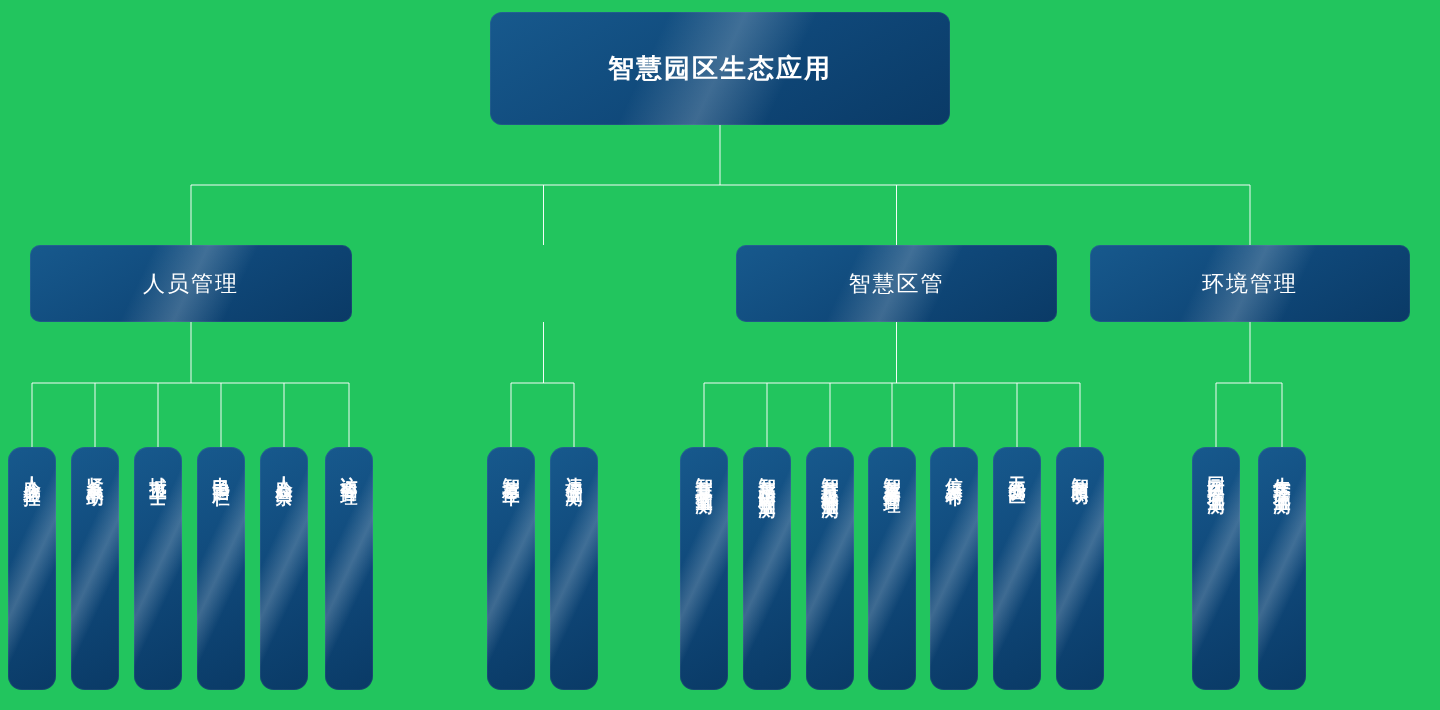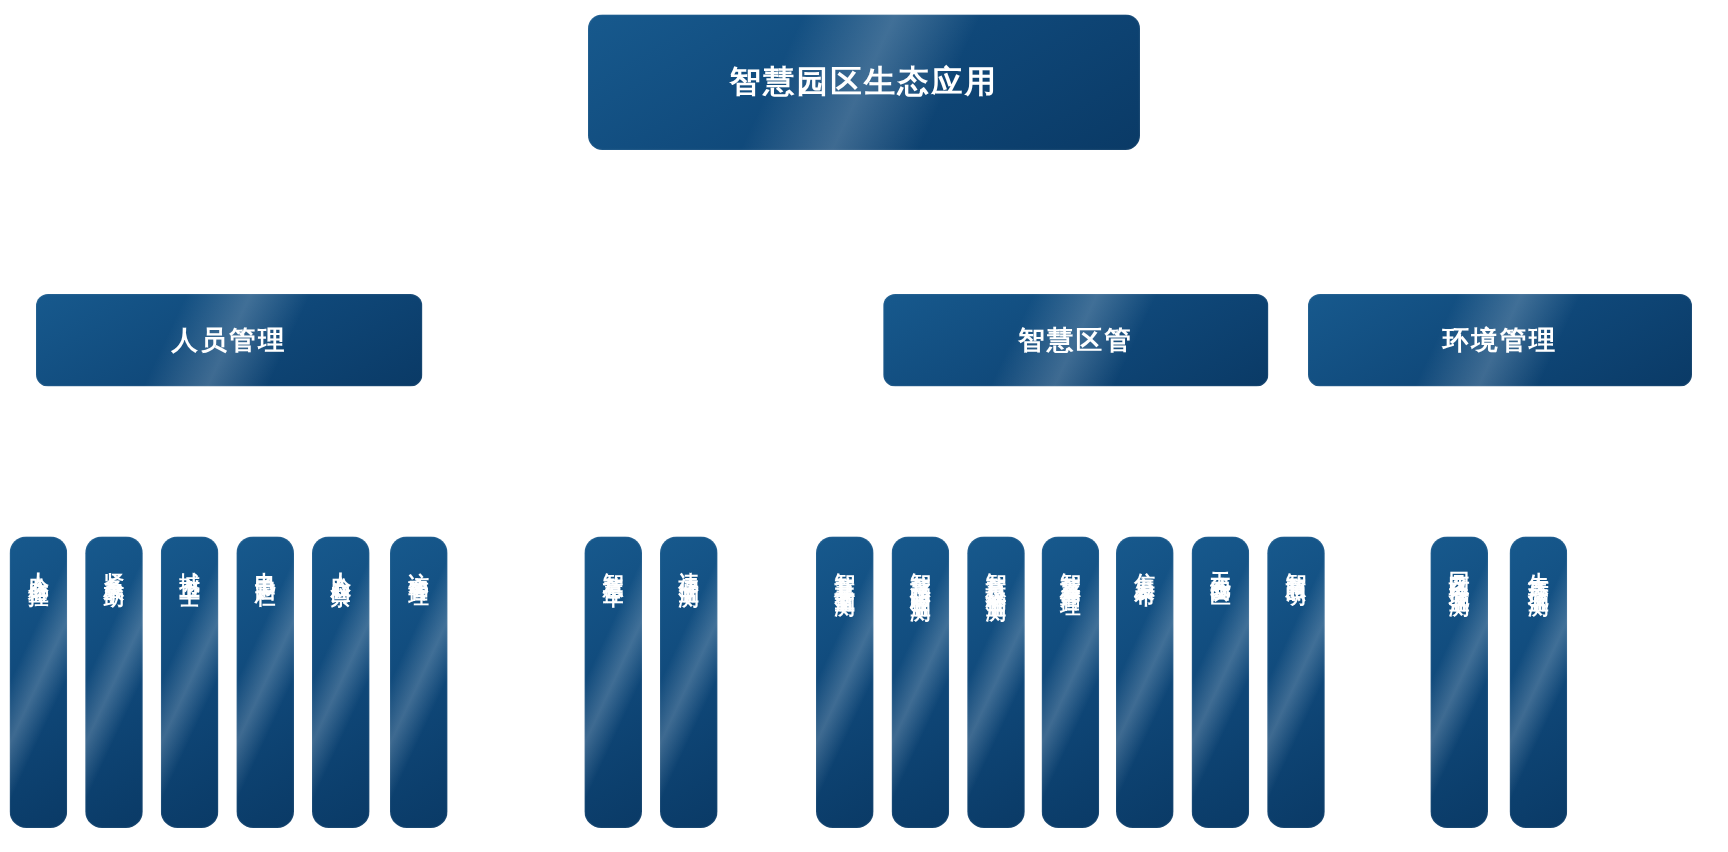--- a/index.html
+++ b/index.html
@@ -1,33 +1,33 @@
 <!DOCTYPE html>
 <html><head>
 <meta charset="utf-8">
 <style>
   html,body{margin:0;padding:0;background:#000;}
   .canvas{
-    position:relative;width:1440px;height:710px;background:#ffffff;overflow:hidden;
+    position:relative;width:1440px;height:710px;background:#22c55e;overflow:hidden;
     font-family:"Liberation Sans","DejaVu Sans",sans-serif;
   }
   .connectors{position:absolute;left:0;top:0;}
   .node{
     position:absolute;
     background:
       linear-gradient(115deg, rgba(255,255,255,0) 35%, rgba(255,255,255,0.20) 50%, rgba(255,255,255,0) 64%),
       linear-gradient(150deg,#17598d 0%,#0f4778 55%,#0a3a66 100%);
     box-shadow: inset 0 0 0 1px rgba(255,255,255,0.06);
     color:#fff;
     display:flex;align-items:center;justify-content:center;
   }
   .root-node{left:490px;top:12px;width:460px;height:113px;border-radius:12px;}
   .root-label{font-size:26px;font-weight:bold;letter-spacing:2px;}
   .branch{top:245px;height:77px;border-radius:10px;}
-  .branch-label{font-size:22px;font-weight:bold;letter-spacing:2px;}
+  .branch-label{font-size:22px;font-weight:normal;letter-spacing:2px;}
   .pill{
     top:447px;width:48px;height:243px;border-radius:14px;
     align-items:flex-start;justify-content:center;
     padding-top:16px;box-sizing:border-box;
   }
   .vtext{
     writing-mode:vertical-rl;text-orientation:upright;
     font-size:17px;font-weight:bold;letter-spacing:4px;line-height:1;
   }
 </style>

